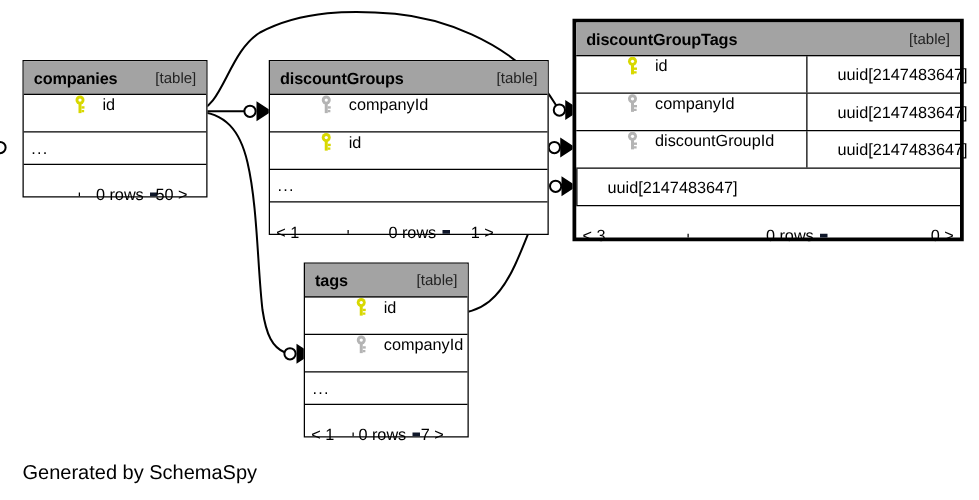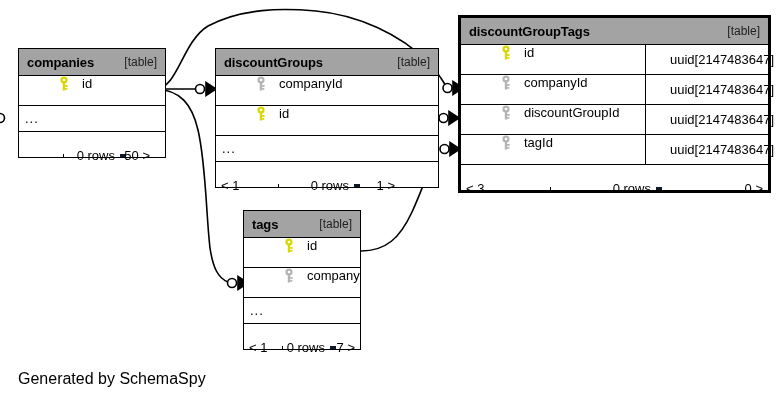--- a/index.html
+++ b/index.html
@@ -265,41 +265,31 @@
         <rect x="3.8" y="6.5" width="2.4" height="8" fill="#b4b4b4"></rect>
         <rect x="6.2" y="9" width="2.4" height="1.9" fill="#b4b4b4"></rect>
         <rect x="6.2" y="12" width="2.1" height="1.8" fill="#b4b4b4"></rect>
       </svg>
       <span>discountGroupId</span>
     </span>
     <span class="col-type" style="width:123px;">uuid[2147483647]</span>
   </div>
 
   <div class="col-row">
-    <span class="col-name">
-      <svg class="keyicon" viewBox="0 0 14 16">
-        <circle cx="5" cy="4" r="3.6" fill="#b4b4b4"></circle>
-        <circle cx="5" cy="4" r="1.3" fill="#ffffff"></circle>
-        <rect x="3.8" y="6.5" width="2.4" height="8" fill="#b4b4b4"></rect>
-        <rect x="6.2" y="9" width="2.4" height="1.9" fill="#b4b4b4"></rect>
-        <rect x="6.2" y="12" width="2.1" height="1.8" fill="#b4b4b4"></rect>
-      </svg>
-      <span>tagId</span>
-    </span>
     <span class="col-type" style="width:123px;">uuid[2147483647]</span>
   </div>
 
   <div class="foot-row">
     <div class="foot-cell c-left" style="width:89px;">&lt; 3</div>
     <div class="foot-cell c-mid" style="width:106px;">0 rows</div>
     <div class="foot-cell c-right" style="width:112px;">0 &gt;</div>
   </div>
 </div>
 
-<div class="tbl" style="left:243px; top:210px; width:118px;">
+<div class="tbl" style="left:243px; top:210px; width:132px;">
   <div class="tbl-title">
     <span class="tname">tags</span>
     <span class="ttag">[table]</span>
   </div>
   <div class="col-row">
     <span class="col-name">
       <svg class="keyicon" viewBox="0 0 14 16">
         <circle cx="5" cy="4" r="3.6" fill="#d8d800"></circle>
         <circle cx="5" cy="4" r="1.3" fill="#ffffff"></circle>
         <rect x="3.8" y="6.5" width="2.4" height="8" fill="#d8d800"></rect>

